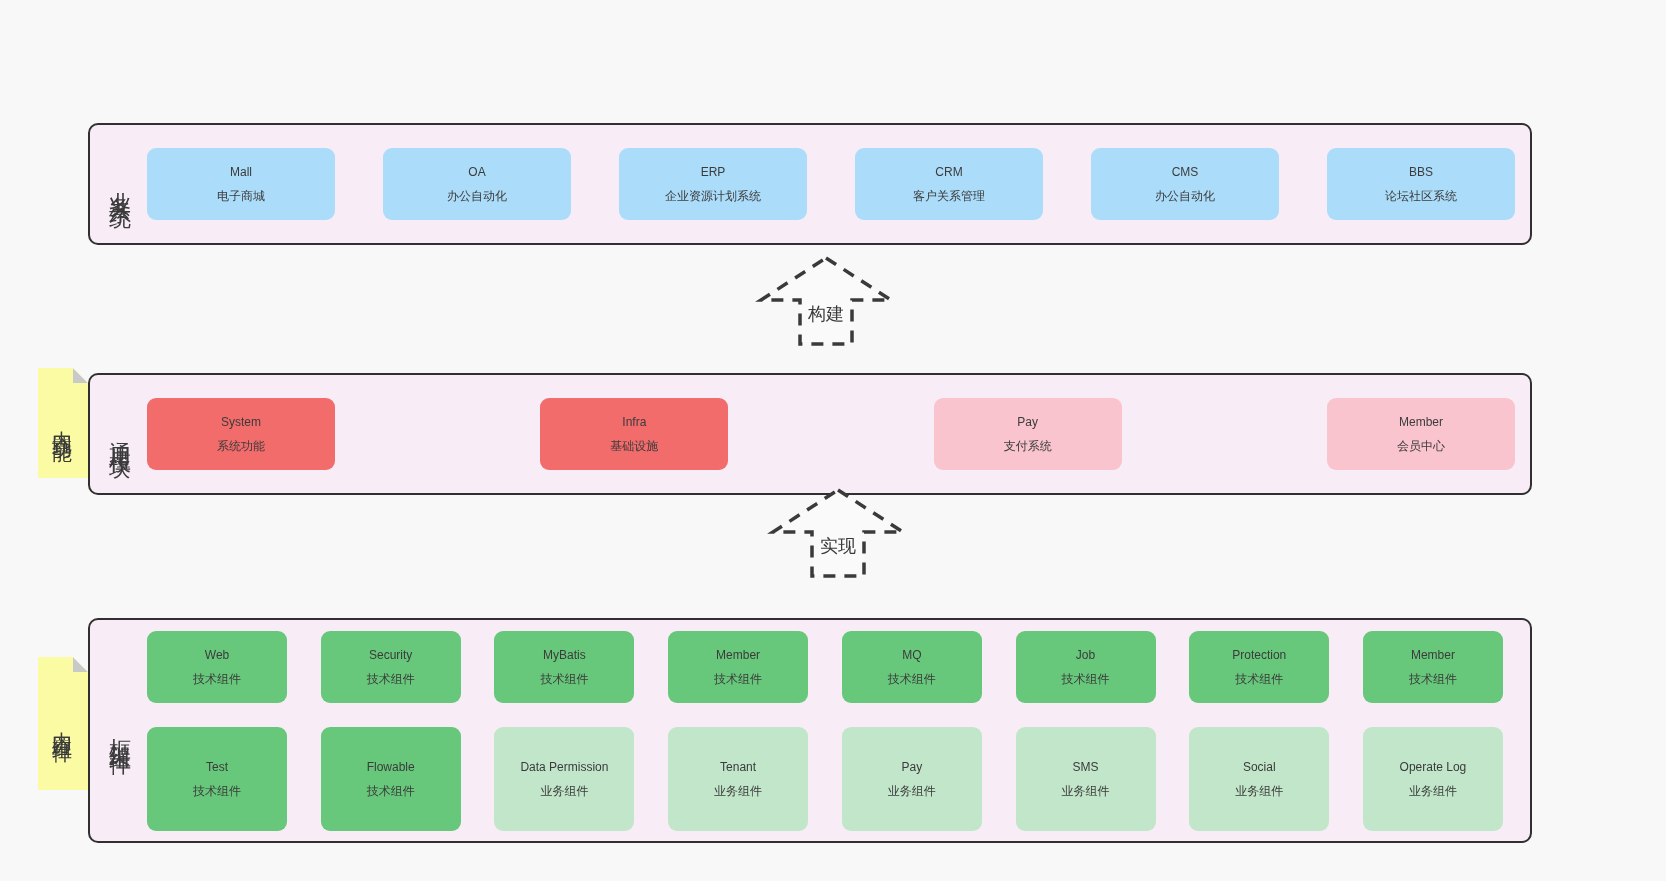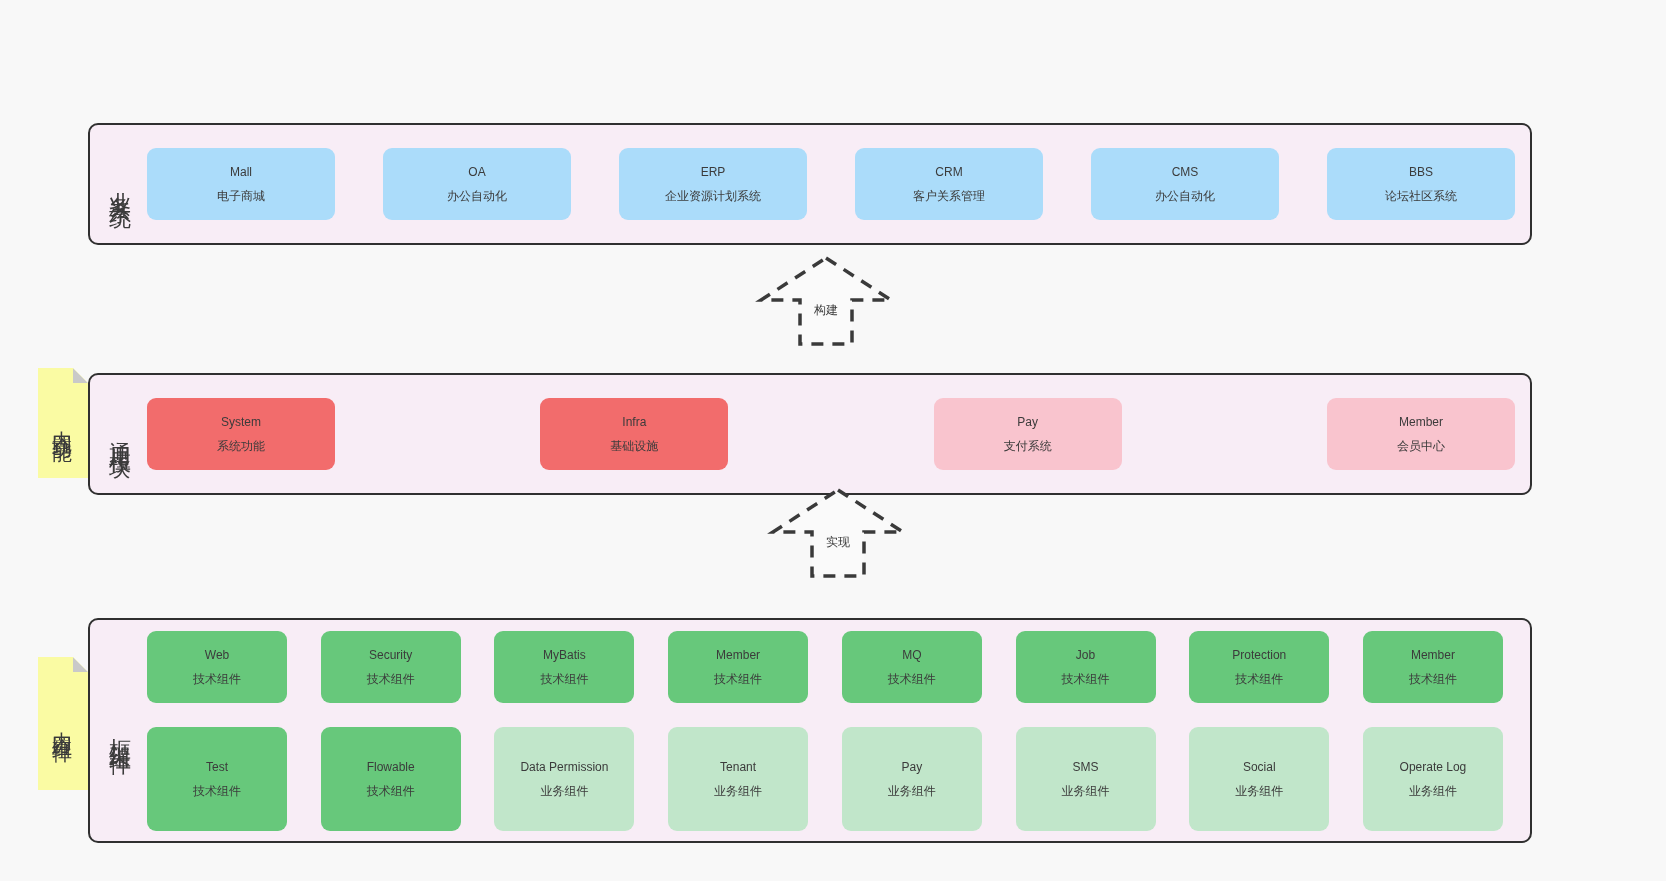--- a/index.html
+++ b/index.html
@@ -56,21 +56,21 @@
   }
   .sticky .fold{
     position:absolute;top:0;right:0;width:15px;height:15px;
     background:var(--sticky-fold);
     clip-path:polygon(0 0,100% 100%,0 100%);
   }
   .arrow{position:absolute;width:134px;height:90px;}
   .arrow svg{position:absolute;inset:0;overflow:visible;}
   .arrow-label{
     position:absolute;left:50%;top:46px;transform:translateX(-50%);
-    font-size:12px;color:#3a3a3a;white-space:nowrap;
+    font-size:18px;color:#3a3a3a;white-space:nowrap;
   }
 </style>
 </head>
 <body>
 
 <div class="canvas">
 
   <section class="panel" style="top:123px;height:122px">
     <div class="panel-label">业务系统</div>
     <div class="boxes" id="business-boxes">

